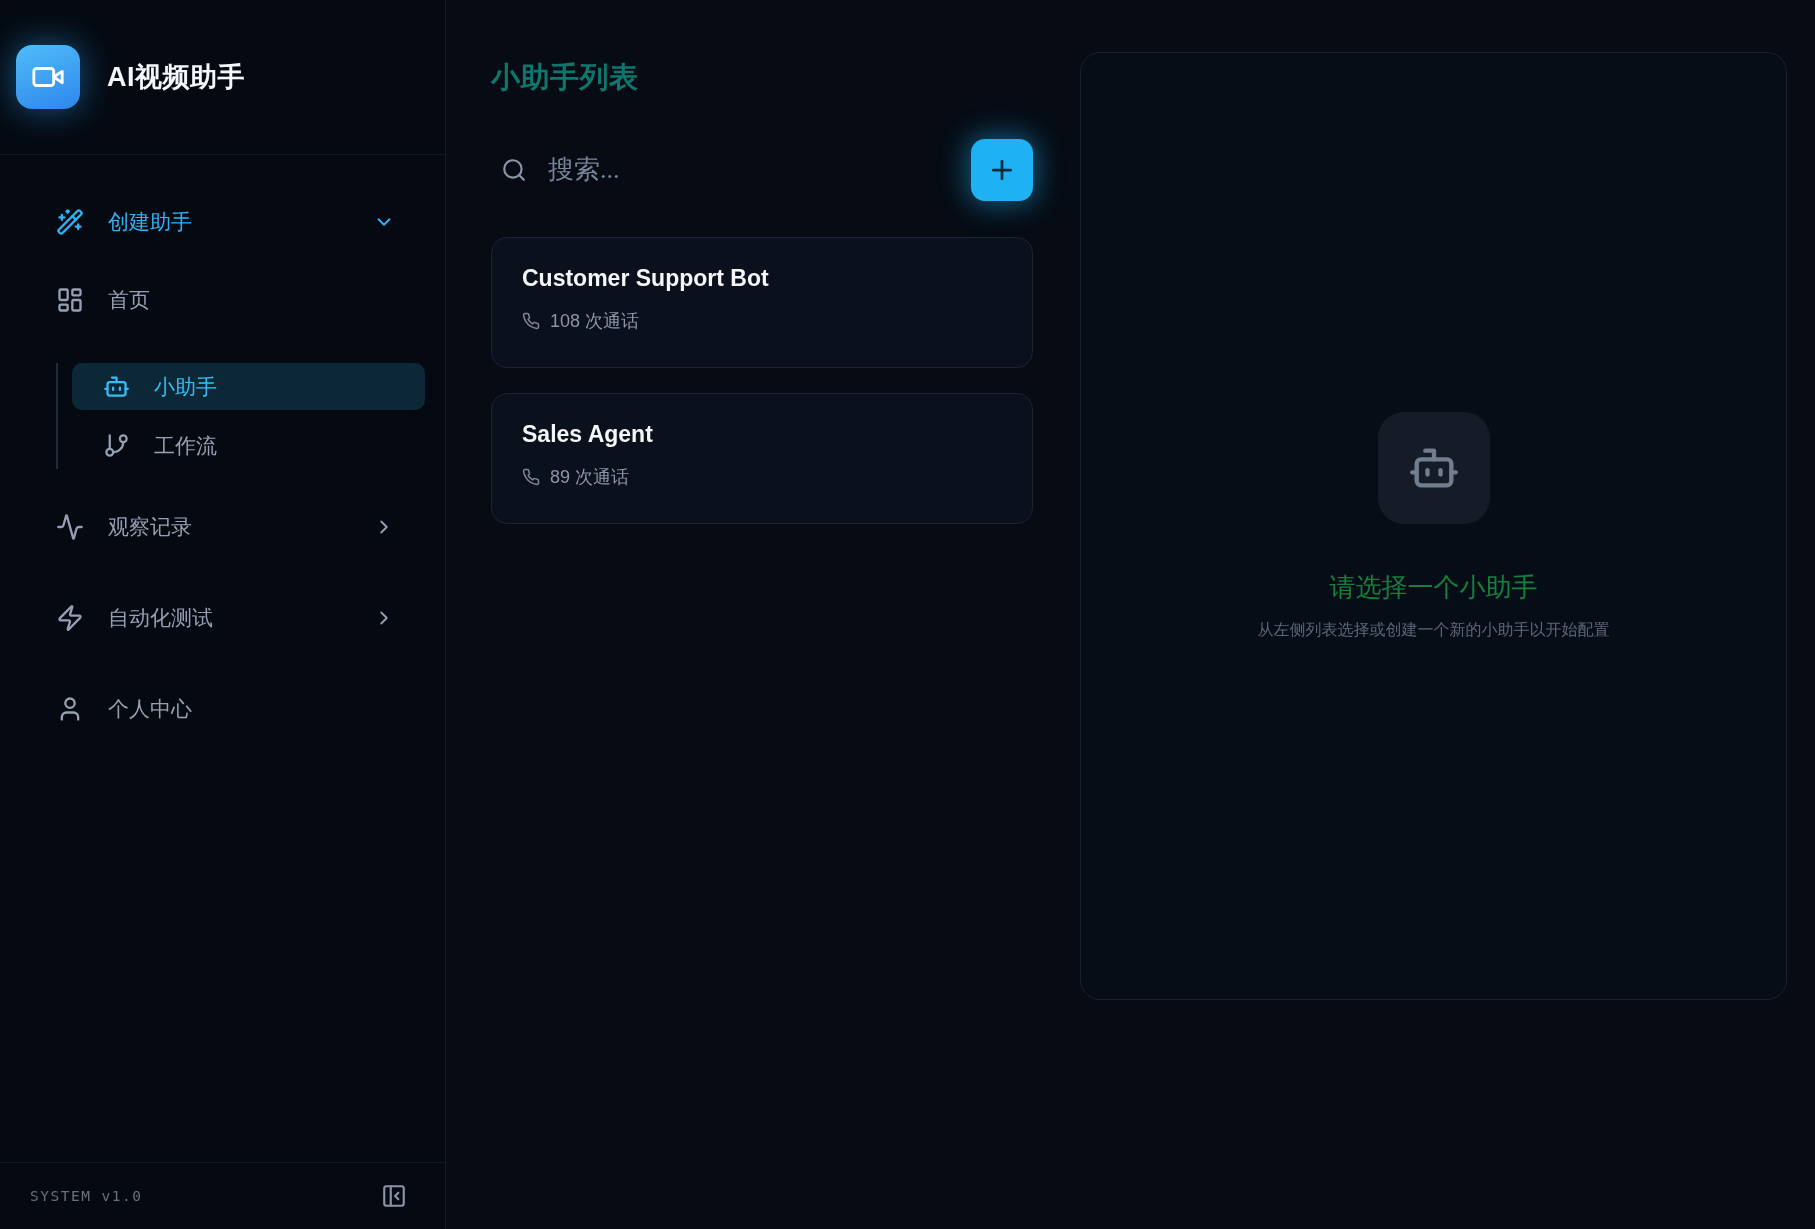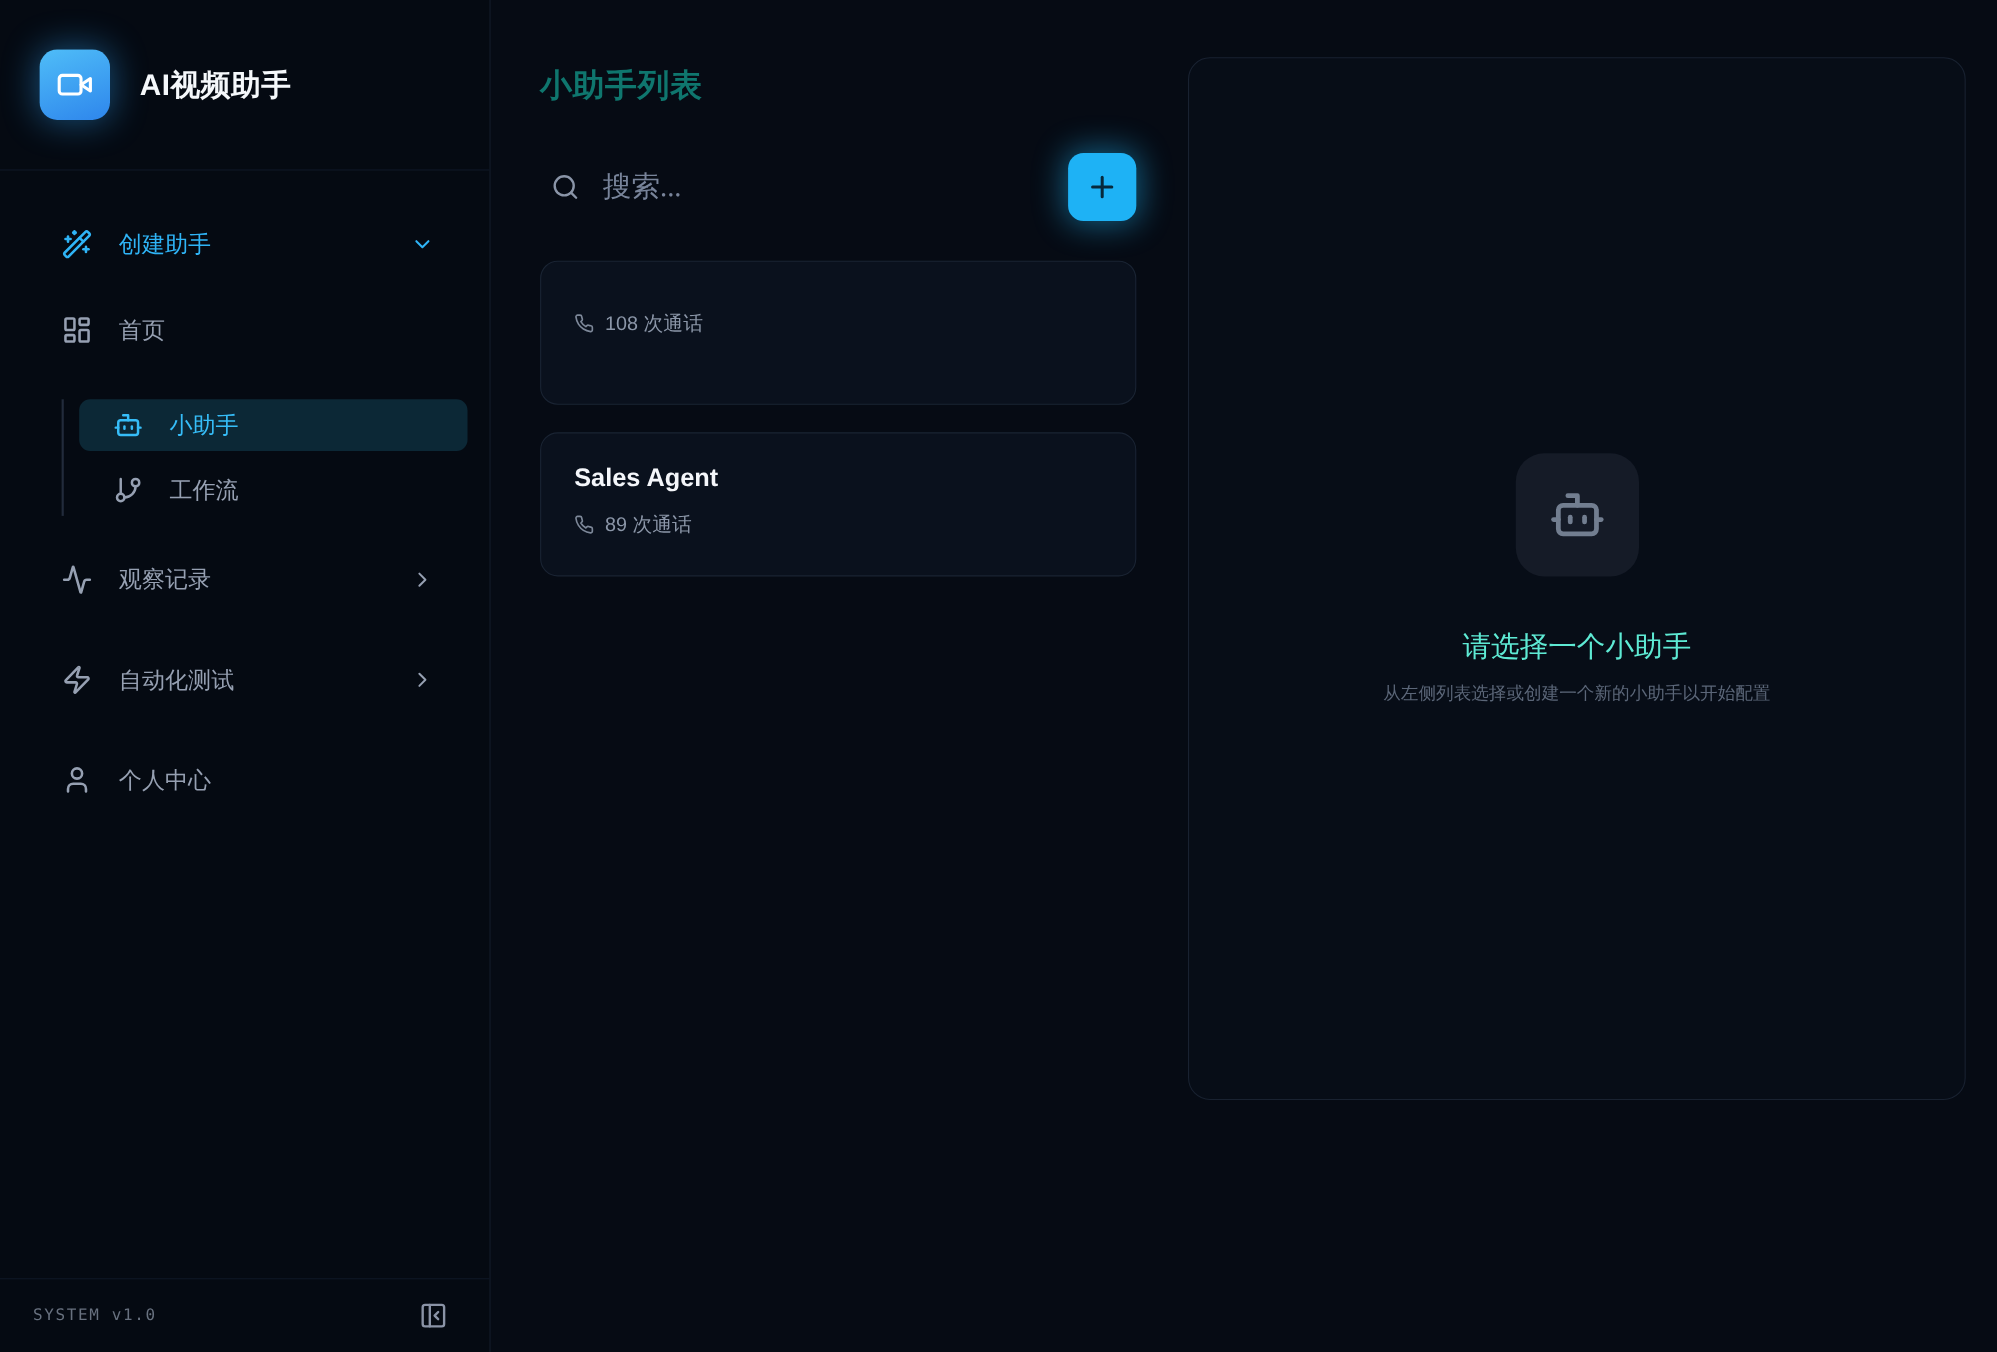--- a/index.html
+++ b/index.html
@@ -16,21 +16,21 @@
   
   .sidebar {
     width: 446px; min-width: 446px;
     background: #050a12;
     border-right: 1px solid #141d2b;
     display: flex; flex-direction: column;
   }
   .logo-section {
     height: 155px;
     display: flex; align-items: center; gap: 27px;
-    padding-left: 36px;
+    padding-left: 16px;
     border-bottom: 1px solid #101826;
   }
   .logo-box {
     width: 64px; height: 64px; border-radius: 16px;
     background: linear-gradient(160deg, #4fbdf8 0%, #2e86ec 100%);
     box-shadow: 0 0 32px 2px rgba(47, 162, 244, 0.45);
     display: flex; align-items: center; justify-content: center;
     color: #ffffff;
   }
   .logo-title { font-size: 27px; font-weight: bold; color: #f5f8fb; letter-spacing: 0.5px; }
@@ -136,21 +136,21 @@
     border: 1px solid #192231;
     border-radius: 20px;
     display: flex; flex-direction: column; align-items: center; justify-content: center;
   }
   .robot-box {
     width: 112px; height: 112px; border-radius: 26px;
     background: #151b27;
     color: #727e90;
     display: flex; align-items: center; justify-content: center;
   }
-  .empty-title { margin-top: 46px; font-size: 26px; color: #5eead4; }
+  .empty-title { margin-top: 46px; font-size: 26px; color: #15803d; }
   .empty-sub { margin-top: 15px; font-size: 16px; color: #5b6678; }
 
   svg { display: block; }
 </style>
 </head>
 <body>
 
 <div class="app">
 
   <aside class="sidebar">
@@ -304,20 +304,21 @@
                 <path d="M5 12h14"></path>
                 <path d="M12 5v14"></path>
               </svg>
           </span>
         </button>
       </div>
 
       <div class="cards">
 
         <div class="card">
+          <div class="card-title">Customer Support Bot</div>
           <div class="card-meta">
             <span class="phone">
               <svg width="18" height="18" viewBox="0 0 24 24" fill="none" stroke="currentColor" stroke-width="2" stroke-linecap="round" stroke-linejoin="round">
                   <path d="M22 16.92v3a2 2 0 0 1-2.18 2 19.79 19.79 0 0 1-8.63-3.07 19.5 19.5 0 0 1-6-6 19.79 19.79 0 0 1-3.07-8.67A2 2 0 0 1 4.11 2h3a2 2 0 0 1 2 1.72 12.84 12.84 0 0 0 .7 2.81 2 2 0 0 1-.45 2.11L8.09 9.91a16 16 0 0 0 6 6l1.27-1.27a2 2 0 0 1 2.11-.45 12.84 12.84 0 0 0 2.81.7A2 2 0 0 1 22 16.92z"></path>
                 </svg>
             </span>
             <span>108 次通话</span>
           </div>
         </div>
 

